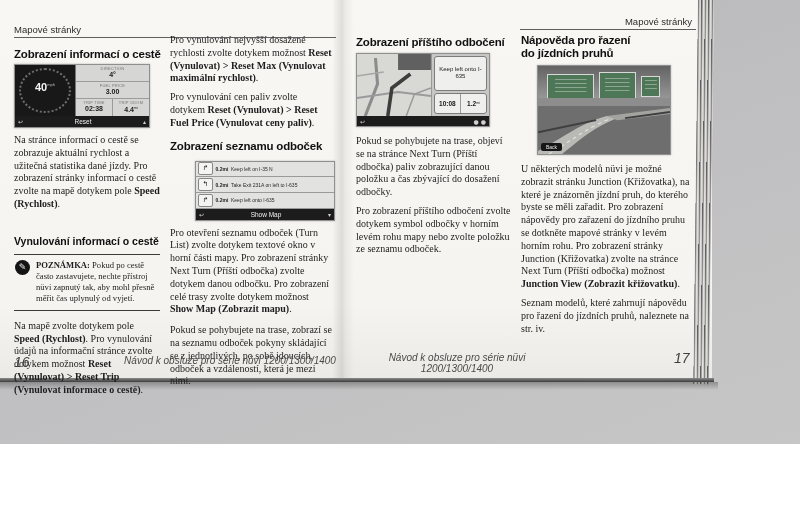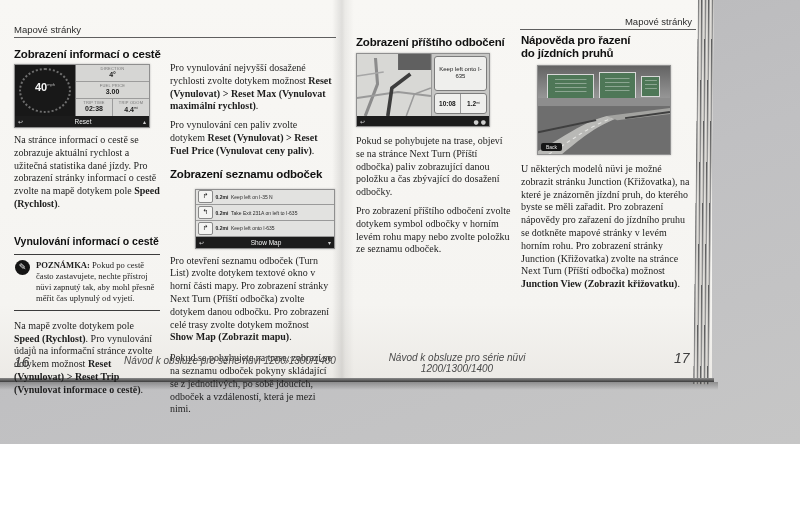--- a/index.html
+++ b/index.html
@@ -158,21 +158,21 @@
     <div class="h2">Vynulování informací o cestě</div>
 
     <div class="note">
       <div class="note-icon">✎</div>
       <div class="note-text"><b>POZNÁMKA: </b><span>Pokud po cestě často zastavujete, nechte přístroj nüvi zapnutý tak, aby mohl přesně měřit čas uplynulý od vyjetí.</span></div>
     </div>
 
     <div class="p" style="margin-top:9px;"><span>Na mapě zvolte dotykem pole </span><b>Speed (Rychlost)</b><span>. Pro vynulování údajů na informační stránce zvolte dotykem možnost </span><b>Reset (Vynulovat) &gt; Reset Trip (Vynulovat informace o cestě)</b><span>.</span></div>
   </div>
 
-  <div class="col" style="left:170px;top:34px;width:164px;margin-top:28px;">
+  <div class="col" style="left:170px;top:34px;width:164px;">
     <div class="p" style="margin-top:0;"><span>Pro vynulování nejvyšší dosažené rychlosti zvolte dotykem možnost </span><b>Reset (Vynulovat) &gt; Reset Max (Vynulovat maximální rychlost)</b><span>.</span></div>
     <div class="p"><span>Pro vynulování cen paliv zvolte dotykem </span><b>Reset (Vynulovat) &gt; Reset Fuel Price (Vynulovat ceny paliv)</b><span>.</span></div>
     <div class="h1" style="margin-top:10px;">Zobrazení seznamu odboček</div>
 
     <div class="shot turns" style="margin-left:25px;">
       <div class="turn-rows">
         <div class="turn-row">
           <span class="turn-ic">↱</span>
           <span class="turn-dist">0.2mi</span>
           <span class="turn-text">Keep left on I-35 N</span>
@@ -261,17 +261,18 @@
           <path d="M52,18 L100,10 L100,16 L60,22 Z" fill="#a3a3a0"></path>
           <path d="M8,56 C26,42 36,30 56,20" stroke="#e6e6e3" stroke-width="1" stroke-dasharray="3 3" fill="none"></path>
           <path d="M0,34 L44,22" stroke="#3f3f3f" stroke-width="2" fill="none"></path>
           <path d="M66,20 L100,14" stroke="#3f3f3f" stroke-width="2" fill="none"></path>
         </svg>
       </div>
       <div class="jn-back">Back</div>
     </div>
 
     <div class="p" style="margin-top:8px;"><span>U některých modelů nüvi je možné zobrazit stránku Junction (Křižovatka), na které je znázorněn jízdní pruh, do kterého byste se měli zařadit. Pro zobrazení nápovědy pro zařazení do jízdního pruhu se dotkněte mapové stránky v levém horním rohu. Pro zobrazení stránky Junction (Křižovatka) zvolte na stránce Next Turn (Příští odbočka) možnost </span><b>Junction View (Zobrazit křižovatku)</b><span>.</span></div>
+    <div class="p"><span>Seznam modelů, které zahrnují nápovědu pro řazení do jízdních pruhů, naleznete na str. iv.</span></div>
   </div>
 
   <div class="foot" style="left:352px;top:352px;width:210px;text-align:center;">Návod k obsluze pro série nüvi 1200/1300/1400</div>
   <div class="pagenum" style="left:674px;top:350px;">17</div>
 </div>
 
 </body></html>

